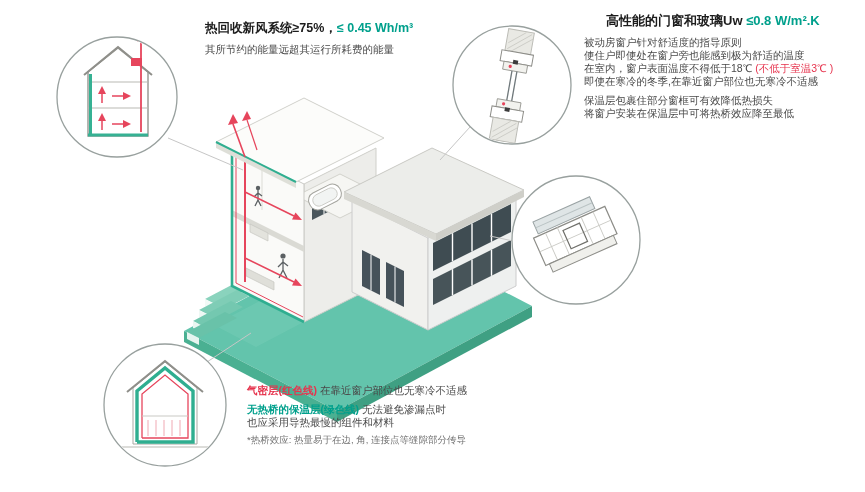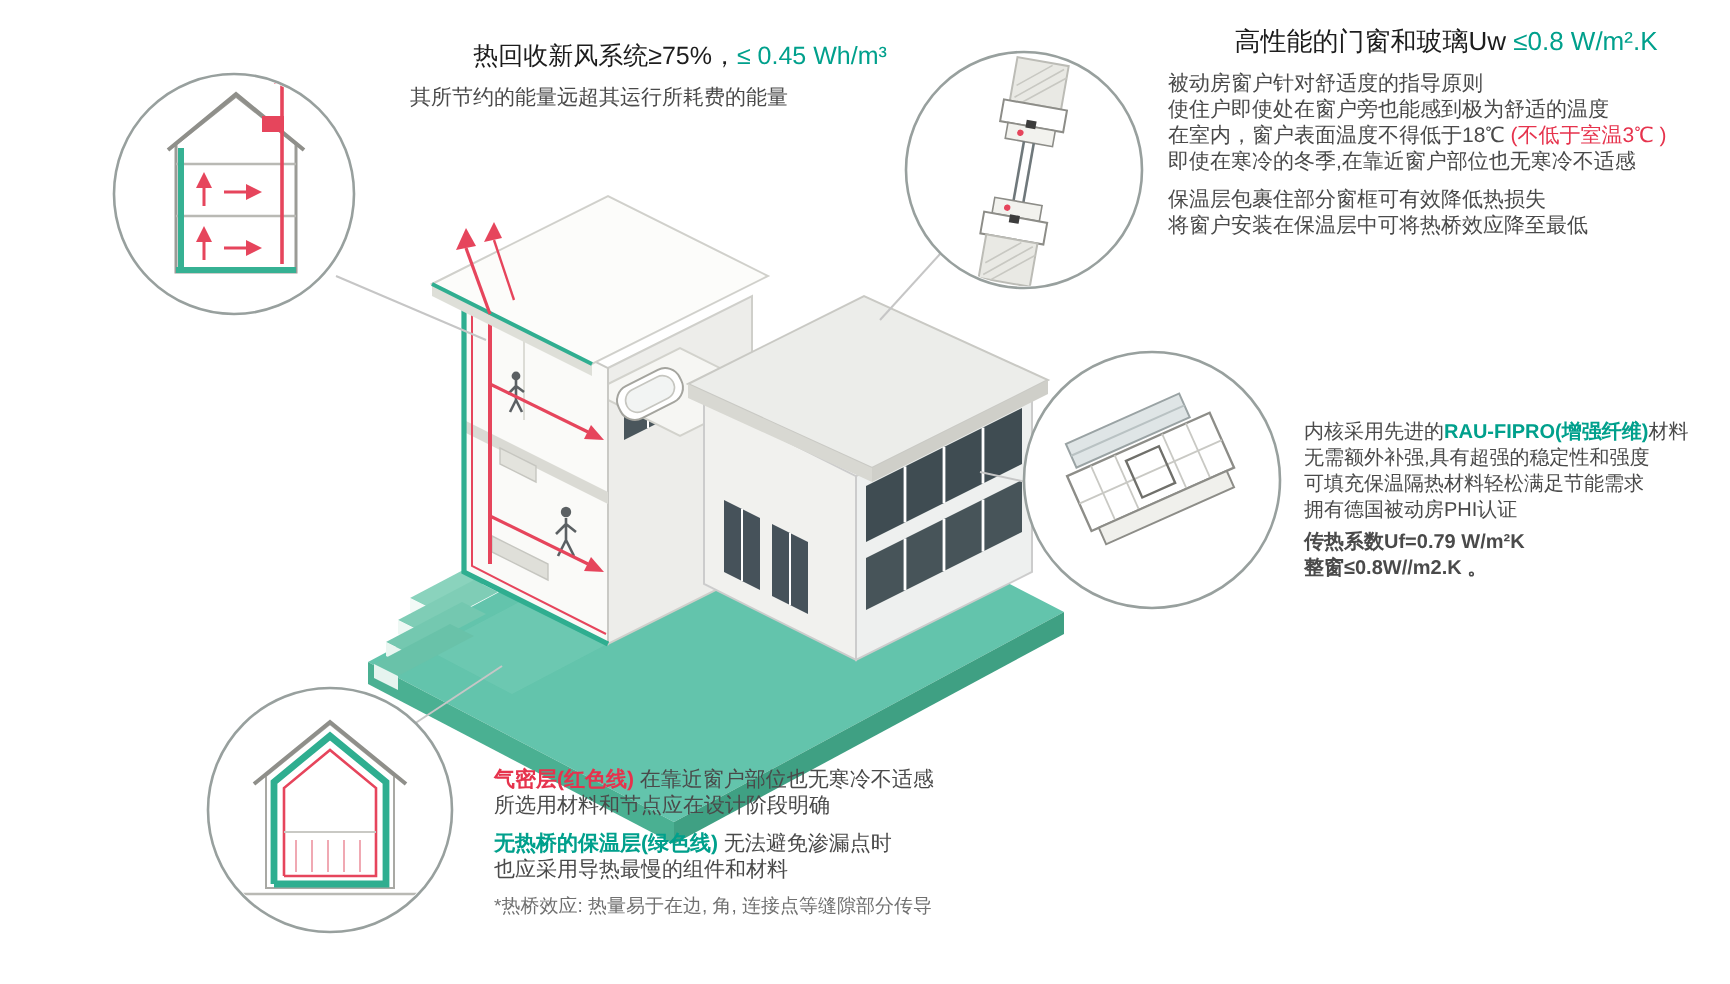--- a/index.html
+++ b/index.html
@@ -1,21 +1,21 @@
 <!DOCTYPE html>
 <html><head>
 <meta charset="utf-8">
 <style>
   * { margin:0; padding:0; box-sizing:border-box; }
   html,body { width:865px; height:492px; background:#ffffff; overflow:hidden;
               font-family:"Liberation Sans", sans-serif; }
   .stage { position:absolute; left:0; top:0; width:865px; height:492px; }
   svg.art { position:absolute; left:0; top:0; }
   .callout { position:absolute; color:#474747; }
-  .callout .title { font-size:12.5px; font-weight:normal; color:#1c1c1c; margin-bottom:6px; white-space:nowrap;text-align:center; }
+  .callout .title { font-size:12.5px; font-weight:bold; color:#1c1c1c; margin-bottom:6px; white-space:nowrap; }
   .callout .line  { font-size:10.5px; line-height:13px; white-space:nowrap; color:#4a4a4a; }
   .callout.rp .line { font-size:10px; line-height:13px; }
   .green { color:#00a08c; }
   .red   { color:#e6334d; }
   .bold  { font-weight:bold; }
   .gap   { height:6px; }
   .gap-sm{ height:3px; }
   .footnote { font-size:9.5px; color:#707070; margin-top:5px; white-space:nowrap; }
 </style>
 </head>
@@ -217,42 +217,32 @@
     </g>
   </g>
 </svg>
 
   <div class="callout" style="left:205px; top:20px; width:270px;">
     <div class="title"><span>热回收新风系统≥75%，</span><span class="green">≤ 0.45 Wh/m³</span></div>
     <div class="line">其所节约的能量远超其运行所耗费的能量</div>
   </div>
 
   <div class="callout" style="left:584px; top:12px; width:278px;">
-    <div class="title" style="font-size:13px;"><span>高性能的门窗和玻璃Uw </span><span class="green">≤0.8 W/m².K</span></div>
+    <div class="title" style="font-size:13px;margin-left:22px;"><span>高性能的门窗和玻璃Uw </span><span class="green">≤0.8 W/m².K</span></div>
     <div class="line">被动房窗户针对舒适度的指导原则</div>
     <div class="line">使住户即使处在窗户旁也能感到极为舒适的温度</div>
     <div class="line"><span>在室内，窗户表面温度不得低于18℃ </span><span class="red">(不低于室温3℃ )</span></div>
     <div class="line">即使在寒冷的冬季,在靠近窗户部位也无寒冷不适感</div>
     <div class="gap"></div>
     <div class="line">保温层包裹住部分窗框可有效降低热损失</div>
     <div class="line">将窗户安装在保温层中可将热桥效应降至最低</div>
   </div>
 
-  <div class="callout rp" style="left:652px; top:210px; width:212px;">
-    <div class="line"><span>内核采用先进的</span><span class="green bold">RAU-FIPRO(增强纤维)</span><span>材料</span></div>
-    <div class="line">无需额外补强,具有超强的稳定性和强度</div>
-    <div class="line">可填充保温隔热材料轻松满足节能需求</div>
-    <div class="line">拥有德国被动房PHI认证</div>
-    <div class="gap-sm"></div>
-    <div class="line green bold">传热系数Uf=0.79 W/m²K</div>
-    <div class="line green bold">整窗≤0.8W//m2.K 。</div>
-  </div>
 
   <div class="callout" style="left:247px; top:384px; width:340px;">
     <div class="line"><span class="red bold">气密层(红色线)</span><span> 在靠近窗户部位也无寒冷不适感</span></div>
-    <div class="line">所选用材料和节点应在设计阶段明确</div>
     <div class="gap"></div>
     <div class="line"><span class="green bold">无热桥的保温层(绿色线)</span><span> 无法避免渗漏点时</span></div>
     <div class="line">也应采用导热最慢的组件和材料</div>
     <div class="footnote">*热桥效应: 热量易于在边, 角, 连接点等缝隙部分传导</div>
   </div>
 
 </div>
 
 </body></html>

